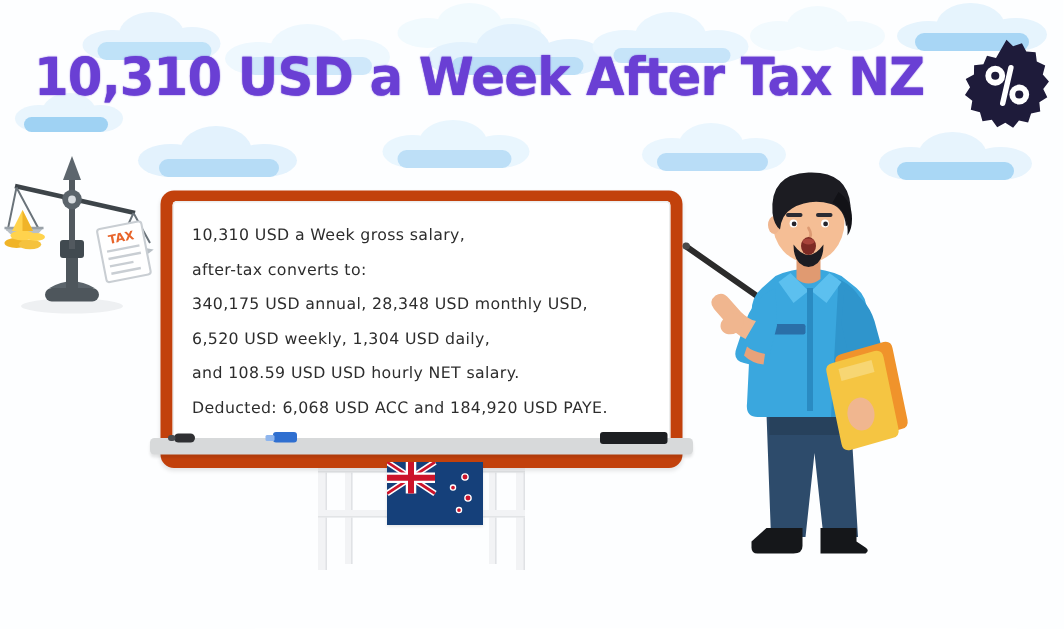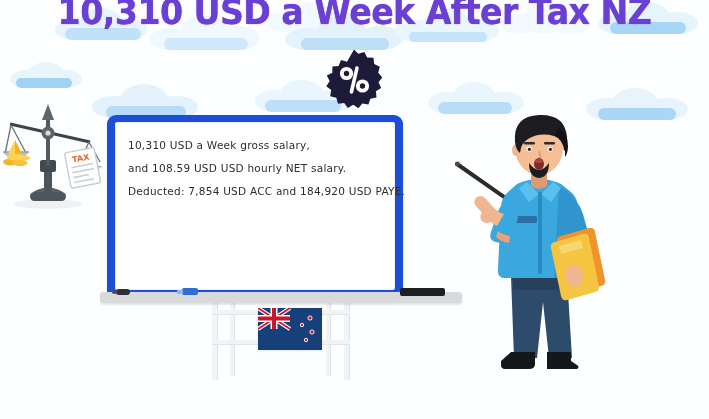--- a/index.html
+++ b/index.html
@@ -10,43 +10,43 @@
   }
   .stage{position:absolute;inset:0;overflow:hidden;background:#fdfeff;}
 
   
   .cloud{position:absolute;pointer-events:none;}
   .cloud i{position:absolute;border-radius:50%;display:block;}
 
   
   .title-wrap{
     position:absolute;left:0;top:26px;width:709px;height:52px;
-    display:flex;align-items:center;justify-content:center;gap:10px;z-index:30;flex-direction:column;
+    display:flex;align-items:center;justify-content:center;gap:10px;z-index:30;
   }
   .title{
     font-family:"DejaVu Sans",sans-serif;
     font-weight:bold;
     font-size:35px;
     letter-spacing:-0.6px;
     color:#6a3fd4;
     white-space:nowrap;
     line-height:1;
     transform:scaleX(0.95);
     text-shadow:0 0 1px #6a3fd4;
   }
   .pct-badge{position:relative;width:62px;height:62px;flex:0 0 62px;margin-left:-2px;margin-top:8px;}
   .pct-badge svg{display:block;width:62px;height:62px;}
 
   
   .scales{position:absolute;left:2px;top:100px;width:108px;height:112px;z-index:12;}
 
   
   .board-frame{
-    position:absolute;left:107px;top:115px;width:296px;height:185px;
-    background:#1d4ed8;border-radius:9px;z-index:14;
+    position:absolute;left:107px;top:127px;width:348px;height:185px;
+    background:#c2410c;border-radius:9px;z-index:14;
     box-shadow:0 2px 3px rgba(0,0,0,0.10);
   }
   .board-inner{
     position:absolute;left:8px;top:7px;right:8px;bottom:10px;
     background:#ffffff;border-radius:3px;
     box-shadow:inset 0 0 0 1px #eceded;
   }
   .board-text{
     position:absolute;left:13px;top:12px;right:8px;
     font-family:"DejaVu Sans",sans-serif;
@@ -240,22 +240,25 @@
     <div class="leg lg3"></div>
     <div class="leg lg4"></div>
     <div class="rail rl1"></div>
     <div class="rail rl2"></div>
   </div>
 
   <div class="board-frame">
     <div class="board-inner">
       <div class="board-text">
         <div>10,310 USD a Week gross salary,</div>
+        <div>after-tax converts to:</div>
+        <div>340,175 USD annual, 28,348 USD monthly USD,</div>
+        <div>6,520 USD weekly, 1,304 USD daily,</div>
         <div>and 108.59 USD USD hourly NET salary.</div>
-        <div>Deducted: 7,854 USD ACC and 184,920 USD PAYE.</div>
+        <div>Deducted: 6,068 USD ACC and 184,920 USD PAYE.</div>
       </div>
     </div>
   </div>
 
   <div class="tray"></div>
   <div class="marker mk-black"></div>
   <div class="marker mk-blue"></div>
   <div class="eraser"></div>
 
   <div class="nzflag">

